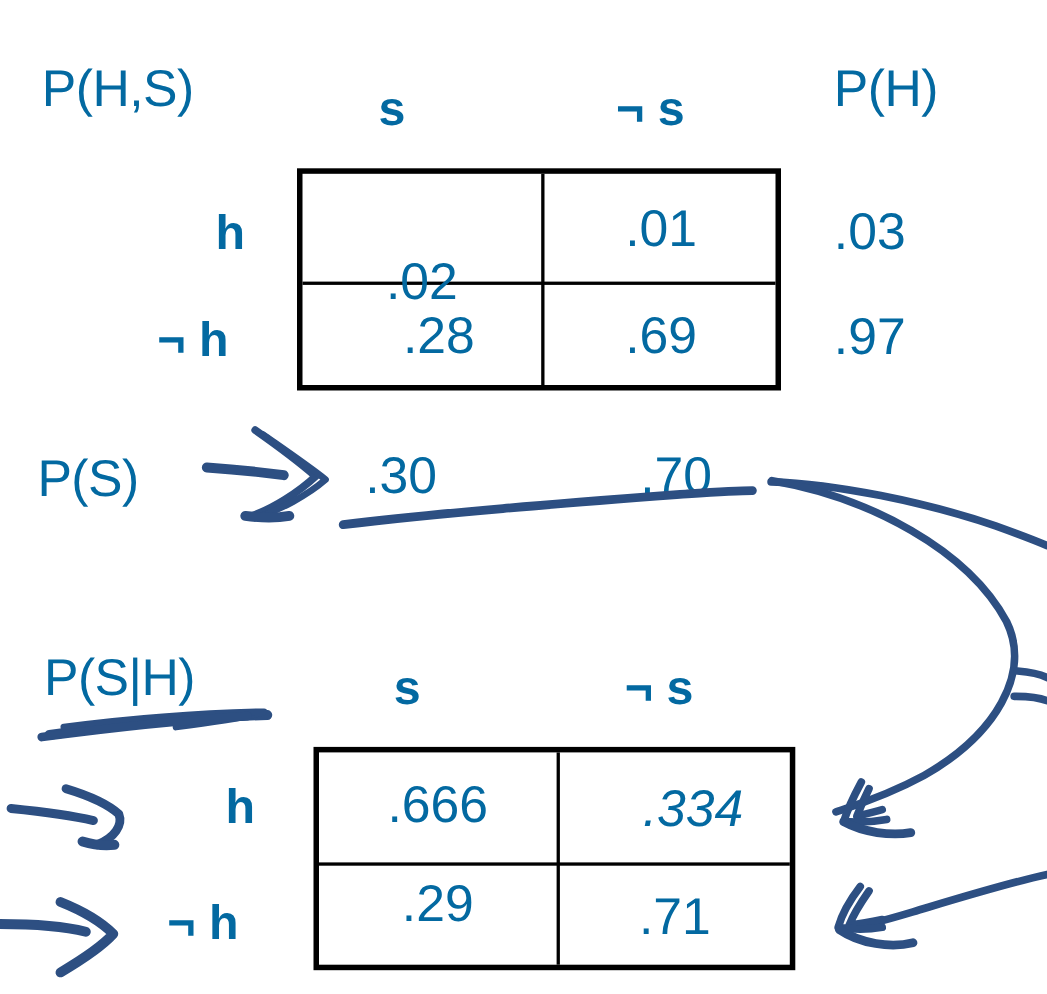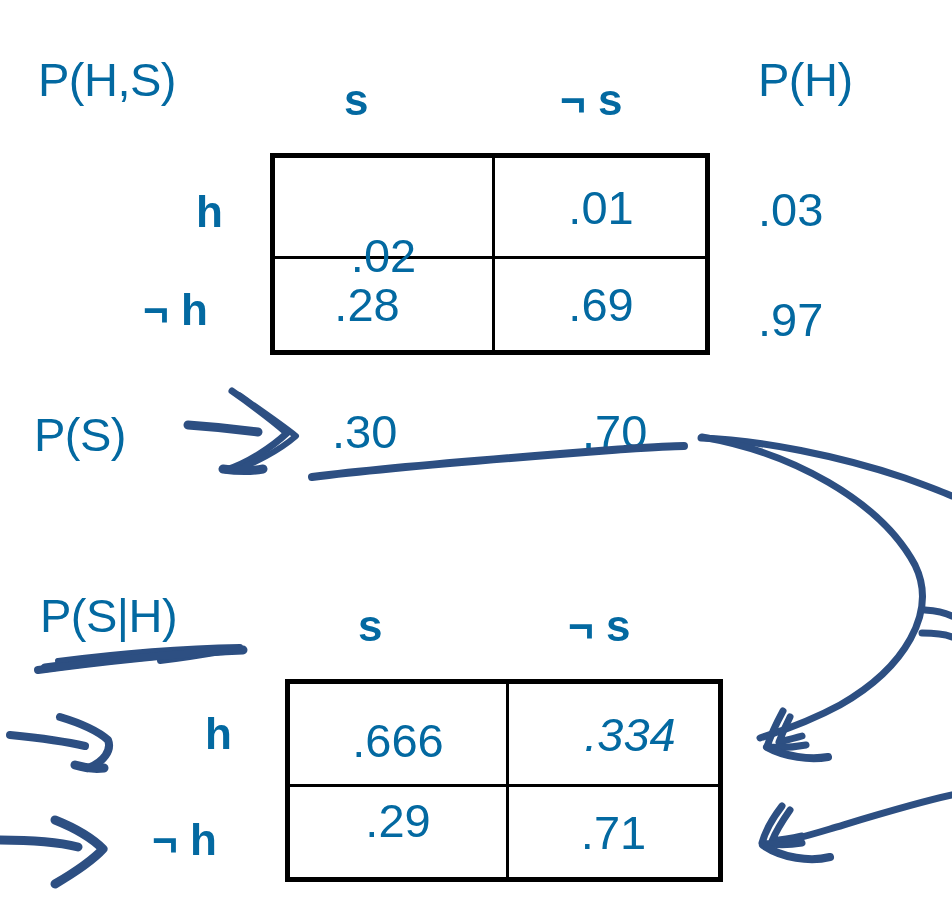--- a/index.html
+++ b/index.html
@@ -90,27 +90,27 @@
   <div class="lbl hdr" style="left:196px; top:190px;">h</div>
 
   <div class="lbl hdr" style="left:143px; top:288px;">¬ h</div>
 
   <div class="tbl" style="left:270px; top:153px; width:440px; height:202px;">
     <div class="vdiv" style="left:217px;"></div>
     <div class="hdiv" style="top:98px;"></div>
 
     <div class="cell" style="left:0px;   top:0px;   width:217px; height:98px;margin-top:48px;">.02</div>
     <div class="cell" style="left:220px; top:0px;   width:212px; height:98px;">.01</div>
-    <div class="cell" style="left:0px;   top:101px; width:184px; height:91px;">.28</div>
+    <div class="cell" style="left:0px;   top:101px; width:184px; height:91px;padding-left:32px;">.28</div>
     <div class="cell" style="left:220px; top:101px; width:212px; height:91px;text-align:center;">.69</div>
   </div>
 
   <div class="lbl num" style="left:758px; top:186px;">.03</div>
 
-  <div class="lbl num" style="left:758px; top:296px;">.97</div>
+  <div class="lbl num" style="left:758px; top:282px;">.97</div>
 
   <div class="lbl expr" style="left:34px; top:411px;">P(S)</div>
 
   <div class="lbl num" style="left:332px; top:408px;">.30</div>
 
   <div class="lbl num" style="left:582px; top:408px;">.70</div>
 
   <div class="lbl expr" style="left:40px; top:592px;">P(S|H)</div>
 
   <div class="lbl hdr" style="left:358px; top:604px;">s</div>
@@ -118,21 +118,21 @@
   <div class="lbl hdr" style="left:568px; top:604px;">¬ s</div>
 
   <div class="lbl hdr" style="left:205px; top:712px;">h</div>
 
   <div class="lbl hdr" style="left:152px; top:818px;">¬ h</div>
 
   <div class="tbl" style="left:285px; top:679px; width:438px; height:203px;">
     <div class="vdiv" style="left:216px;"></div>
     <div class="hdiv" style="top:100px;"></div>
 
-    <div class="cell" style="left:0px;   top:16px;   width:216px; height:80px;">.666</div>
+    <div class="cell" style="left:0px;   top:6px;   width:216px; height:80px;">.666</div>
     <div class="cell" style="left:219px; top:0px;   width:242px; height:100px;font-style:italic;">.334</div>
     <div class="cell" style="left:0px;   top:103px; width:216px; height:67px;">.29</div>
     <div class="cell" style="left:219px; top:103px; width:209px; height:90px;">.71</div>
   </div>
 
   <svg class="ink" viewBox="0 0 952 904" xmlns="http://www.w3.org/2000/svg">
     <g fill="none" stroke="#2d4f82" stroke-linecap="round" stroke-linejoin="round">
 
       <g>
         <path d="M188 425 C 218 427, 243 430, 258 432" stroke-width="9"></path>

